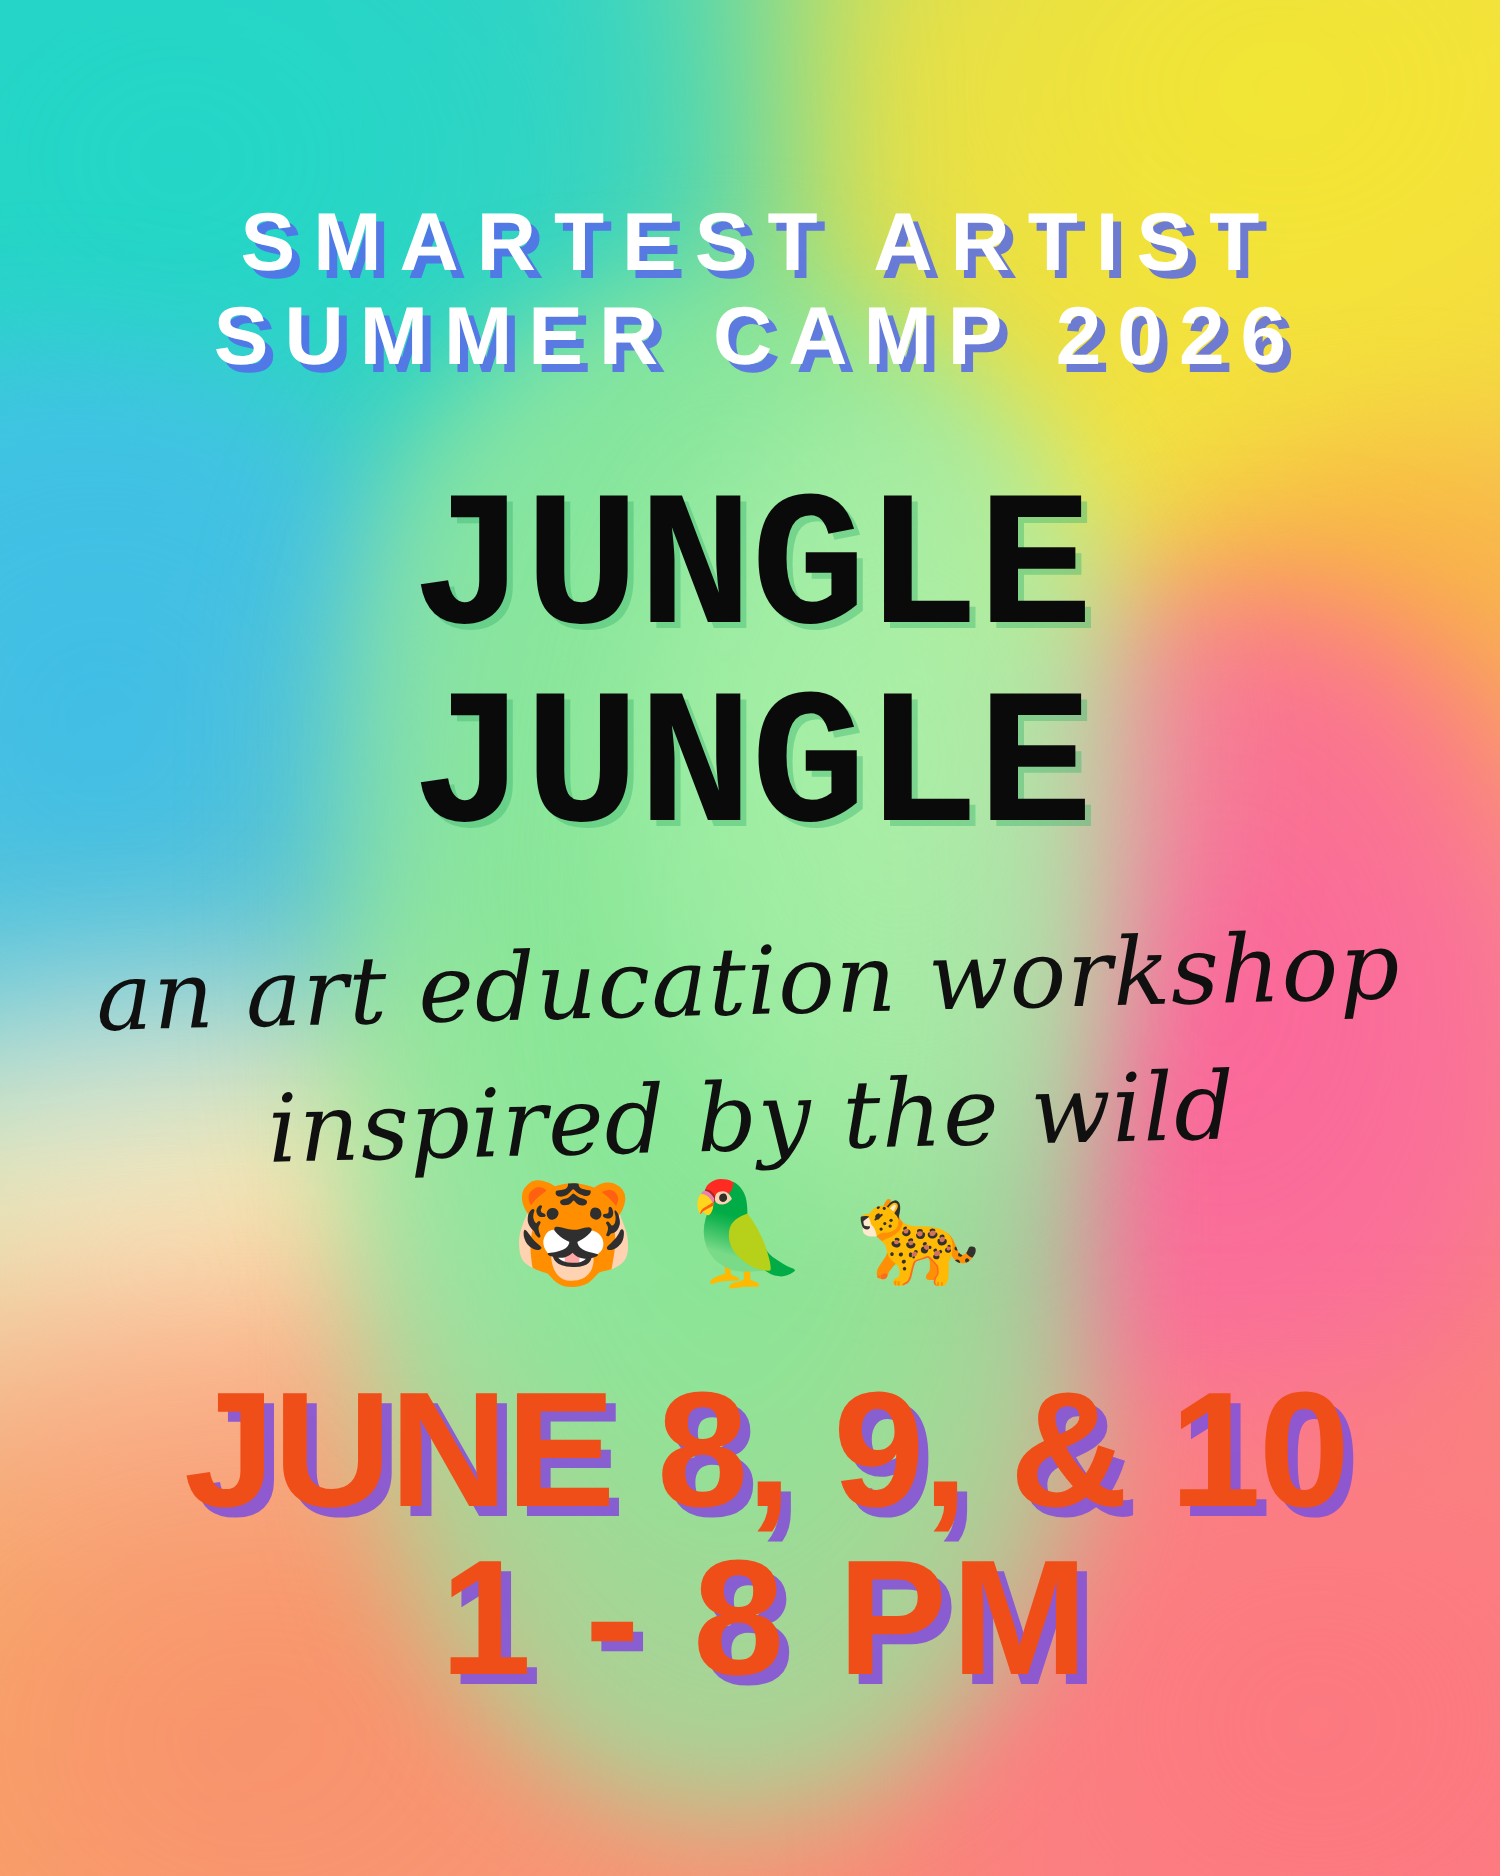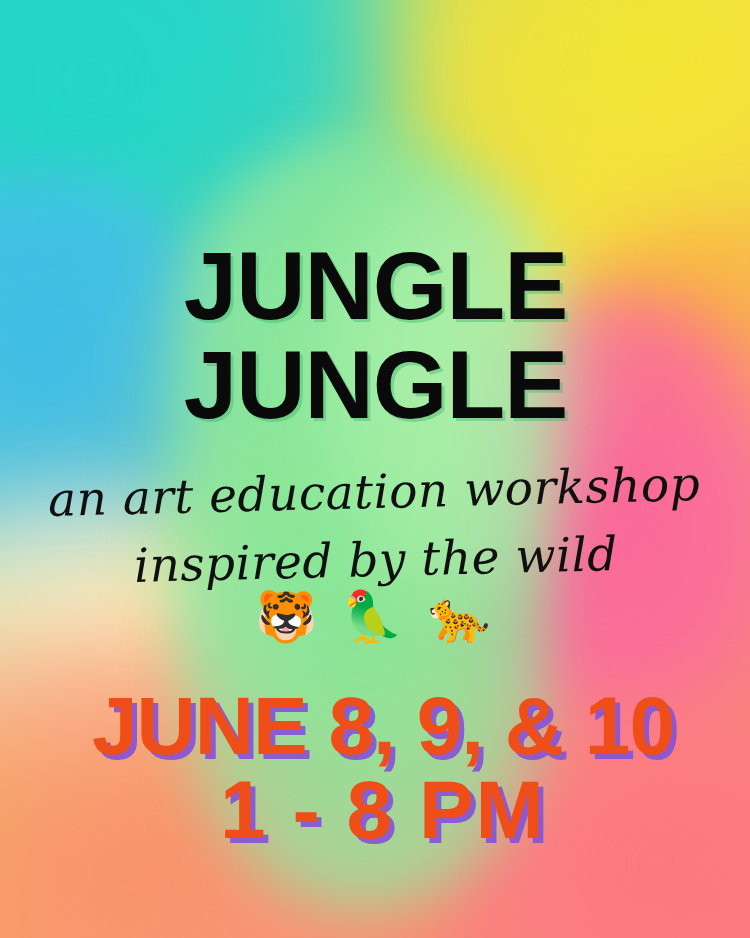--- a/index.html
+++ b/index.html
@@ -188,21 +188,21 @@
   }
   .eyebrow-line { display: block; white-space: nowrap; }
   .eyebrow-line-2 { letter-spacing: 8px; text-indent: 8px; }
 
   
   .headline {
     position: absolute;
     left: 1px; right: 0;
     top: 236px;
     color: #0a0a0a;
-    font-family: Liberation Sans, sans-serif;
+    font-family: Liberation Mono, monospace;
     font-weight: 700;
     font-size: 96px;
     line-height: 99px;
     letter-spacing: -1px;
     text-shadow: 3px 3px 0 rgba(60,180,110,0.42);
   }
   .headline-line { display: block; white-space: nowrap; }
 
   
   .tagline {
@@ -262,20 +262,22 @@
   <div class="blob blob-orange"></div>
   <div class="blob blob-pink"></div>
   <div class="blob blob-pink2"></div>
   <div class="blob blob-green-left"></div>
   <div class="blob blob-green-main"></div>
   <div class="blob blob-green-hi"></div>
 
   <div class="content">
 
     <div class="eyebrow">
+      <span class="eyebrow-line eyebrow-line-1">SMARTEST ARTIST</span>
+      <span class="eyebrow-line eyebrow-line-2">SUMMER CAMP 2026</span>
     </div>
 
     <div class="headline">
       <span class="headline-line">JUNGLE</span>
       <span class="headline-line">JUNGLE</span>
     </div>
 
     <div class="tagline">
       <span class="tagline-line">an art education workshop</span>
       <span class="tagline-line">inspired by the wild</span>

